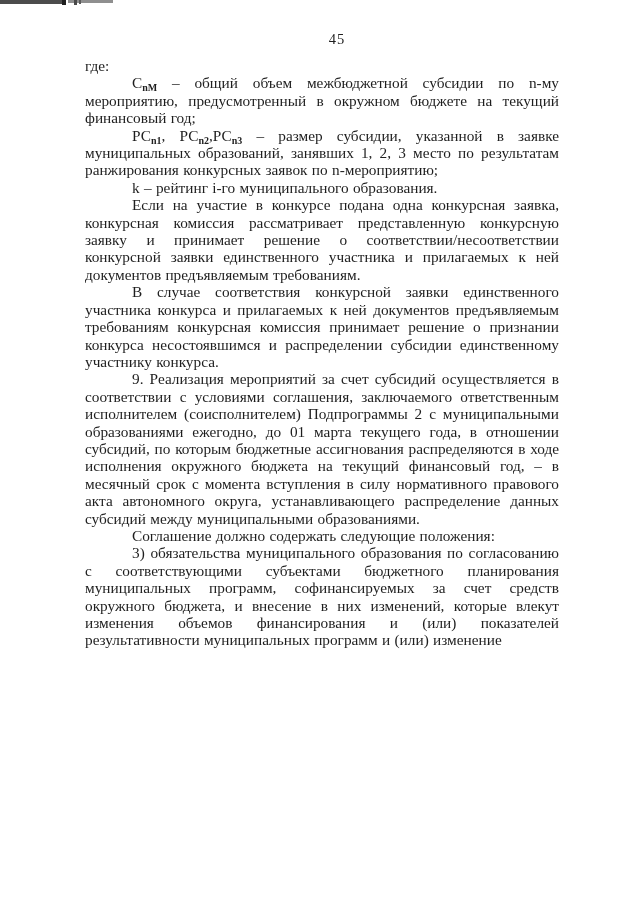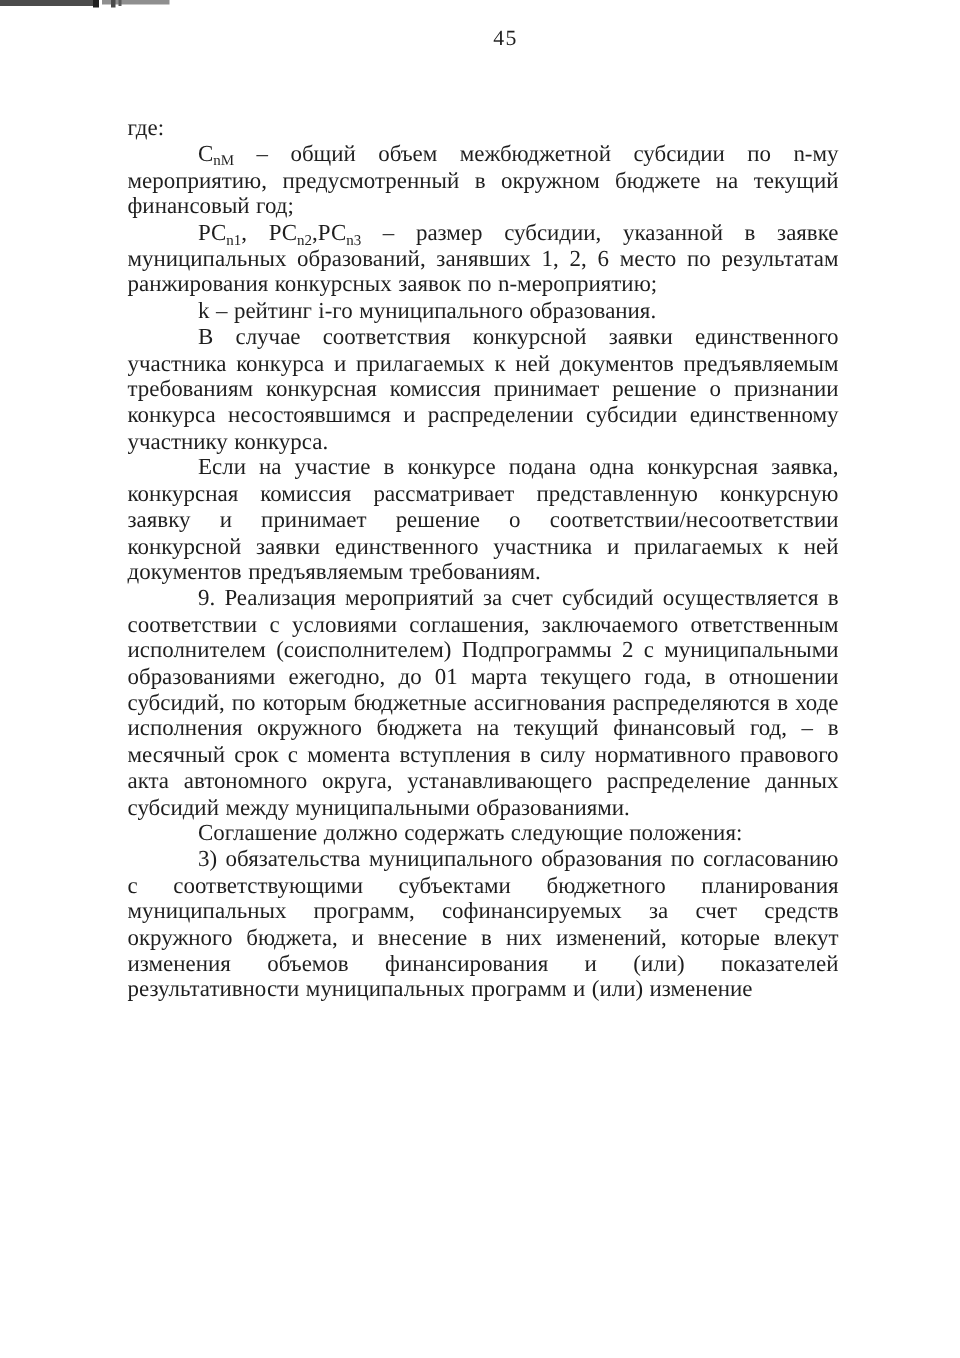--- a/index.html
+++ b/index.html
@@ -22,52 +22,52 @@
     height: 6px;
     width: 130px;
   }
   .scan-seg1 { position: absolute; left: 0;   top: 0; width: 64px; height: 4px; background: #4c4c4c; }
   .scan-seg2 { position: absolute; left: 62px; top: 0; width: 4px;  height: 5px; background: #1f1f1f; }
   .scan-seg3 { position: absolute; left: 68px; top: 0; width: 45px; height: 3px; background: #8f8f8f; }
   .scan-seg4 { position: absolute; left: 74px; top: 0; width: 3px;  height: 5px; background: #4a4a4a; }
   .scan-seg5 { position: absolute; left: 79px; top: 0; width: 2px;  height: 4px; background: #5a5a5a; }
   .page-number {
     position: absolute;
-    top: 18px;
+    top: 31px;
     left: 0;
     width: 640px;
     padding-left: 34px;
     box-sizing: border-box;
     text-align: center;
     font-size: 14.5px;
     letter-spacing: 1px;
   }
   .content {
     position: absolute;
     top: 57px;
     left: 85px;
     width: 474px;
-    margin-top: 20px;
   }
   .content p {
     margin: 0;
     padding: 0;
     font-size: 15.3px;
     line-height: 17.4px;
     text-align: justify;
     text-indent: 47px;
     word-spacing: 0.5px;
   }
   .content p.no-indent {
     text-indent: 0;
   }
   .content sub {
     font-size: 10px;
     line-height: 0;
     vertical-align: -3px;
+    font-weight: bold;
   }
 </style>
 </head>
 <body>
 
 <div class="scan-artifact">
   <div class="scan-seg1"></div>
   <div class="scan-seg2"></div>
   <div class="scan-seg3"></div>
   <div class="scan-seg4"></div>
@@ -75,23 +75,23 @@
 </div>
 
 <div class="page-number">45</div>
 
 <div class="content">
 
   <p class="no-indent">где:</p>
 
   <p><span>С</span><sub>nM</sub><span> – общий объем межбюджетной субсидии по n-му мероприятию, предусмотренный в окружном бюджете на текущий финансовый год;</span></p>
 
-  <p><span>РС</span><sub>n1</sub><span>, </span><span>РС</span><sub>n2</sub><span>,</span><span>РС</span><sub>n3</sub><span> – размер субсидии, указанной в заявке муниципальных образований, занявших 1, 2, 6 место по результатам ранжирования конкурсных заявок по n-мероприятию;</span></p>
+  <p><span>РС</span><sub>n1</sub><span>, </span><span>РС</span><sub>n2</sub><span>,</span><span>РС</span><sub>n3</sub><span> – размер субсидии, указанной в заявке муниципальных образований, занявших 1, 2, 3 место по результатам ранжирования конкурсных заявок по n-мероприятию;</span></p>
 
   <p>k – рейтинг i-го муниципального образования.</p>
 
+  <p>Если на участие в конкурсе подана одна конкурсная заявка, конкурсная комиссия рассматривает представленную конкурсную заявку и принимает решение о соответствии/несоответствии конкурсной заявки единственного участника и прилагаемых к ней документов предъявляемым требованиям.</p>
   <p>В случае соответствия конкурсной заявки единственного участника конкурса и прилагаемых к ней документов предъявляемым требованиям конкурсная комиссия принимает решение о признании конкурса несостоявшимся и распределении субсидии единственному участнику конкурса.</p>
-  <p>Если на участие в конкурсе подана одна конкурсная заявка, конкурсная комиссия рассматривает представленную конкурсную заявку и принимает решение о соответствии/несоответствии конкурсной заявки единственного участника и прилагаемых к ней документов предъявляемым требованиям.</p>
   <p>9. Реализация мероприятий за счет субсидий осуществляется в соответствии с условиями соглашения, заключаемого ответственным исполнителем (соисполнителем) Подпрограммы 2 с муниципальными образованиями ежегодно, до 01 марта текущего года, в отношении субсидий, по которым бюджетные ассигнования распределяются в ходе исполнения окружного бюджета на текущий финансовый год, – в месячный срок с момента вступления в силу нормативного правового акта автономного округа, устанавливающего распределение данных субсидий между муниципальными образованиями.</p>
   <p>Соглашение должно содержать следующие положения:</p>
   <p>3) обязательства муниципального образования по согласованию с соответствующими субъектами бюджетного планирования муниципальных программ, софинансируемых за счет средств окружного бюджета, и внесение в них изменений, которые влекут изменения объемов финансирования и (или) показателей результативности муниципальных программ и (или) изменение</p>
 
 </div>
 
 </body></html>

